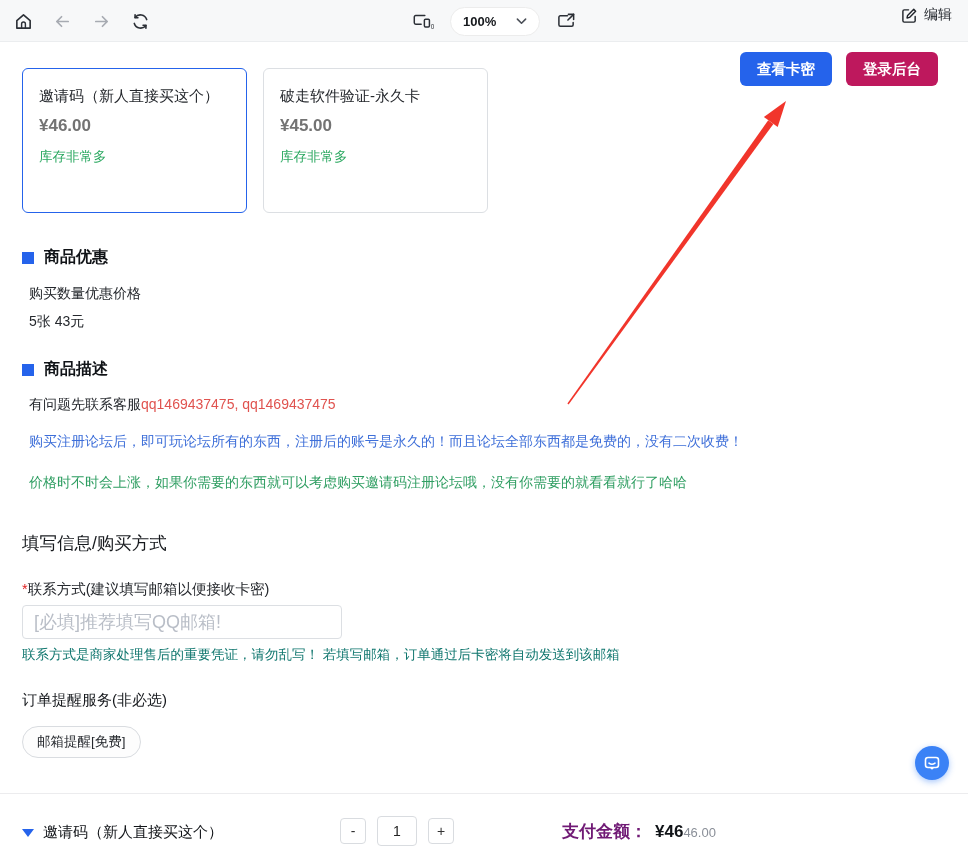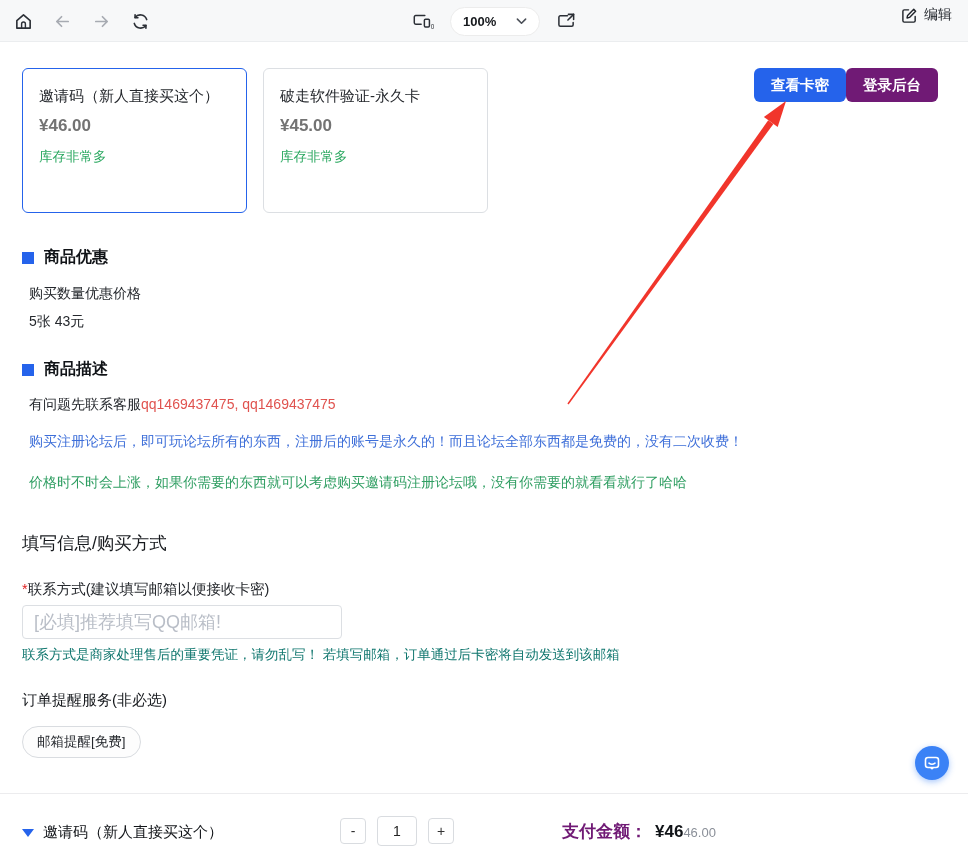--- a/index.html
+++ b/index.html
@@ -21,25 +21,25 @@
 
   
   .cards { position:absolute; top:68px; left:22px; display:flex; gap:16px; }
   .card { width:225px; height:145px; border:1px solid #dcdfe3; border-radius:6px; background:#fff; padding:15px 16px; cursor:pointer; }
   .card.selected { border:1.5px solid #2563eb; }
   .card-title { font-size:15px; color:#25282d; line-height:1.55; }
   .card-price { margin-top:9px; font-size:17px; font-weight:bold; color:#737373; }
   .card-stock { margin-top:12px; font-size:13.5px; color:#2aa860; }
 
   
-  .actions { position:absolute; top:68px; right:30px; display:flex; }
+  .actions { position:absolute; top:52px; right:30px; display:flex; gap:14px; }
   .btn { border:none; border-radius:6px; height:34px; padding:0 17px; font-size:14.5px; font-weight:bold;
          color:#fff; cursor:pointer; font-family:inherit; }
   .btn-blue { background:#2563eb; }
-  .btn-dark { background:#701a75; }
+  .btn-dark { background:#be185d; }
 
   
   .arrow-overlay { position:absolute; top:0; left:0; width:968px; height:850px; pointer-events:none; }
 
   
   .sec-heading { position:absolute; left:22px; display:flex; align-items:center; gap:10px; }
   .sec-square { width:12px; height:12px; background:#2563eb; }
   .sec-title { font-size:16px; font-weight:bold; color:#111418; }
   .text-line { position:absolute; left:29px; font-size:14px; color:#25282d; white-space:nowrap; }
   .qq-red { color:#e0534f; }

